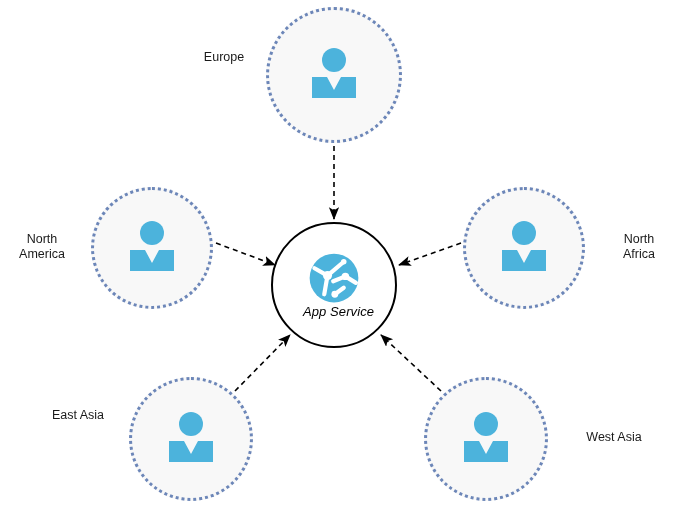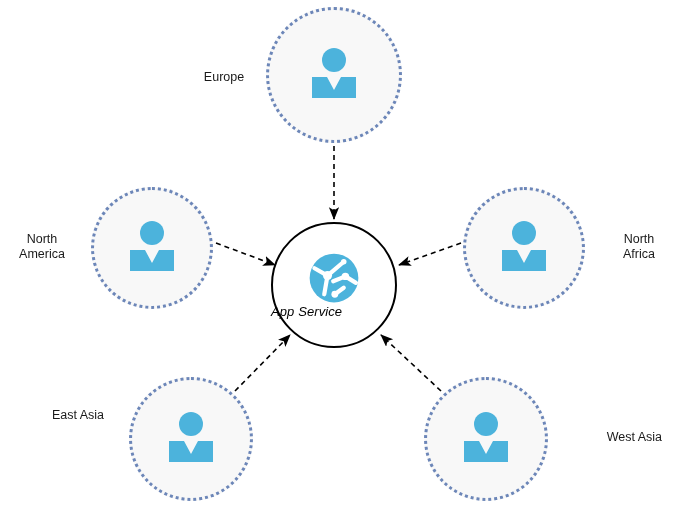--- a/index.html
+++ b/index.html
@@ -55,23 +55,24 @@
     border: 2px solid #000000;
   }
   .hub-icon {
     position: absolute;
     left: 50%;
     top: 30px;
     transform: translateX(-50%);
   }
   .hub-label {
     position: absolute;
-    left: 0;
+    left: 9px;
     right: 0;
     top: 82px;
+    text-align: center;
     font-family: "Liberation Sans", sans-serif;
     font-style: italic;
     font-size: 13px;
     color: #000000;
     letter-spacing: 0.1px;
   }
   
   .region-label {
     position: absolute;
     font-family: "Liberation Sans", sans-serif;
@@ -130,21 +131,21 @@
   </div>
 
   <div id="region-layer">
       <div class="node" style="left: 266px; top: 7px; width: 136px; height: 136px;">
         <div class="region-circle" style="left: 0px; top: 0px; width: 136px; height: 136px; background: rgb(248, 248, 248); border-color: rgb(108, 134, 184);"></div>
         <div class="user-glyph"><svg width="46" height="52" viewBox="0 0 46 52">
             <circle cx="23" cy="13" r="12" fill="#4cb3dc"></circle>
             <path d="M1,30 L16,30 L23,43 L30,30 L45,30 L45,51 L1,51 Z" fill="#4cb3dc"></path>
           </svg></div>
       </div>
-      <div class="region-label" style="left: 178px; top: 70px; width: 92px; text-align: center;">Europe</div>
+      <div class="region-label" style="left: 178px; top: 50px; width: 92px; text-align: center;">Europe</div>
       <div class="node" style="left: 91px; top: 187px; width: 122px; height: 122px;">
         <div class="region-circle" style="left: 0px; top: 0px; width: 122px; height: 122px; background: rgb(248, 248, 248); border-color: rgb(108, 134, 184);"></div>
         <div class="user-glyph"><svg width="46" height="52" viewBox="0 0 46 52">
             <circle cx="23" cy="13" r="12" fill="#4cb3dc"></circle>
             <path d="M1,30 L16,30 L23,43 L30,30 L45,30 L45,51 L1,51 Z" fill="#4cb3dc"></path>
           </svg></div>
       </div>
       <div class="region-label" style="left: 0px; top: 232px; width: 84px; text-align: center;">North
 America</div>
       <div class="node" style="left: 463px; top: 187px; width: 122px; height: 122px;">
@@ -164,16 +165,16 @@
           </svg></div>
       </div>
       <div class="region-label" style="left: 32px; top: 408px; width: 92px; text-align: center;">East Asia</div>
       <div class="node" style="left: 424px; top: 377px; width: 124px; height: 124px;">
         <div class="region-circle" style="left: 0px; top: 0px; width: 124px; height: 124px; background: rgb(248, 248, 248); border-color: rgb(108, 134, 184);"></div>
         <div class="user-glyph"><svg width="46" height="52" viewBox="0 0 46 52">
             <circle cx="23" cy="13" r="12" fill="#4cb3dc"></circle>
             <path d="M1,30 L16,30 L23,43 L30,30 L45,30 L45,51 L1,51 Z" fill="#4cb3dc"></path>
           </svg></div>
       </div>
-      <div class="region-label" style="left: 566px; top: 430px; width: 96px; text-align: right;">West Asia</div>
+      <div class="region-label" style="left: 566px; top: 430px; width: 96px; text-align: center;">West Asia</div>
     </div>
 
 </div>
 
 </body></html>

